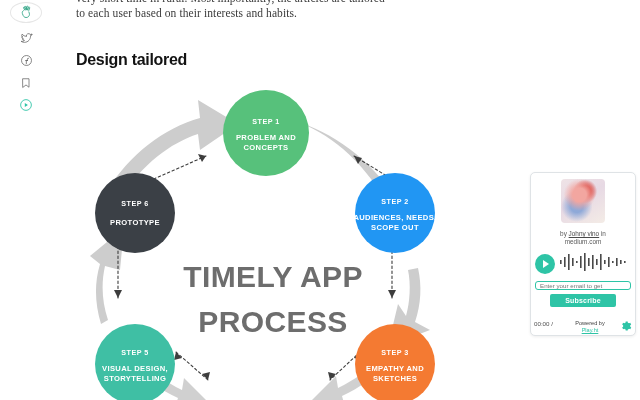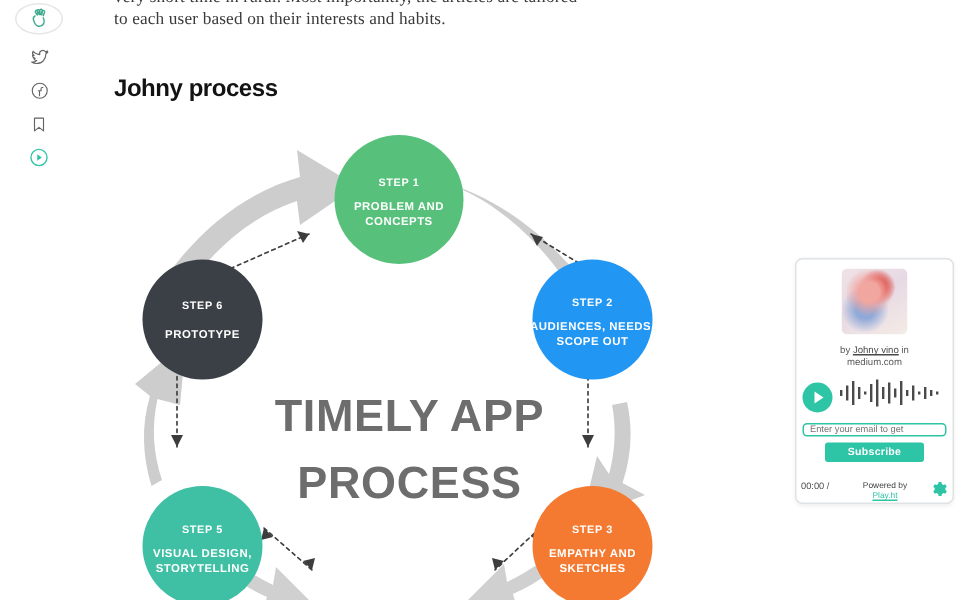--- a/index.html
+++ b/index.html
@@ -284,21 +284,21 @@
         <circle cx="12" cy="12" r="9.2"></circle>
         <path d="M10 8.4l5.2 3.6L10 15.6z" fill="#2ec4a6" stroke="none"></path>
       </svg>
     </span>
   </div>
 </div>
 
 <div id="article">
   <p id="lead-paragraph">very short time in rural. Most importantly, the articles are tailored
 to each user based on their interests and habits.</p>
-  <h2 id="section-heading">Johny process</h2>
+  <h2 id="section-heading">Design tailored</h2>
 </div>
 
 <div id="diagram">
   <svg width="370" height="330" viewBox="0 0 370 330">
 
     <g fill="#cdcdcd">
 
       <path d="M18 112 C 42 74, 76 48, 112 38 L 110 20 L 150 44 L 112 70 L 110 54 C 82 63, 54 85, 34 116 Z"></path>
 
       <path d="M206 38 C 242 48, 276 74, 300 112 L 284 122 L 322 146 L 320 104 L 316 118 C 290 80, 254 52, 212 40 Z" transform="translate(-8,0)"></path>

